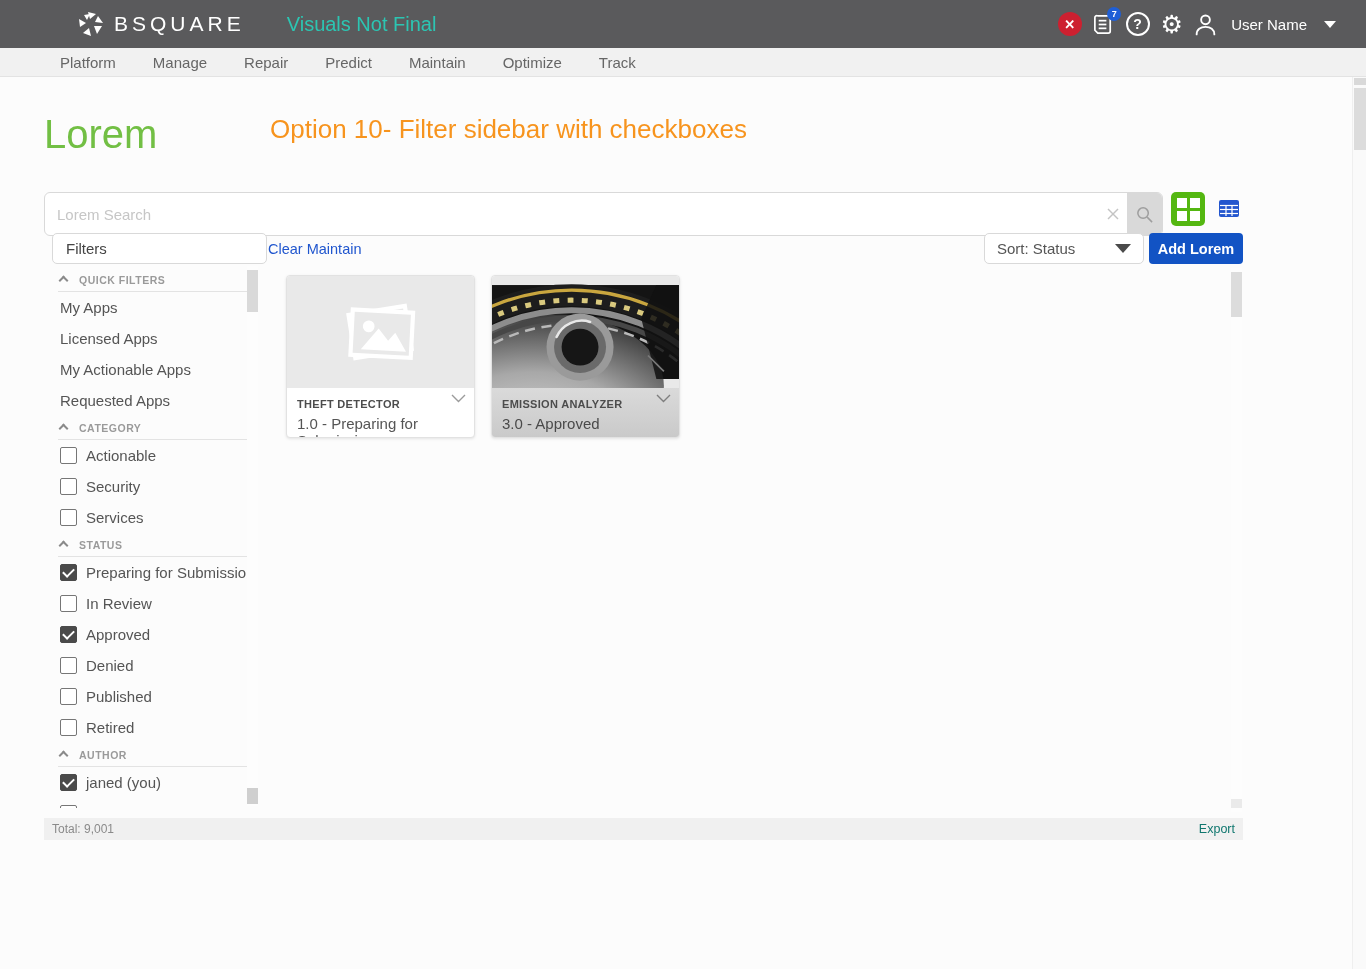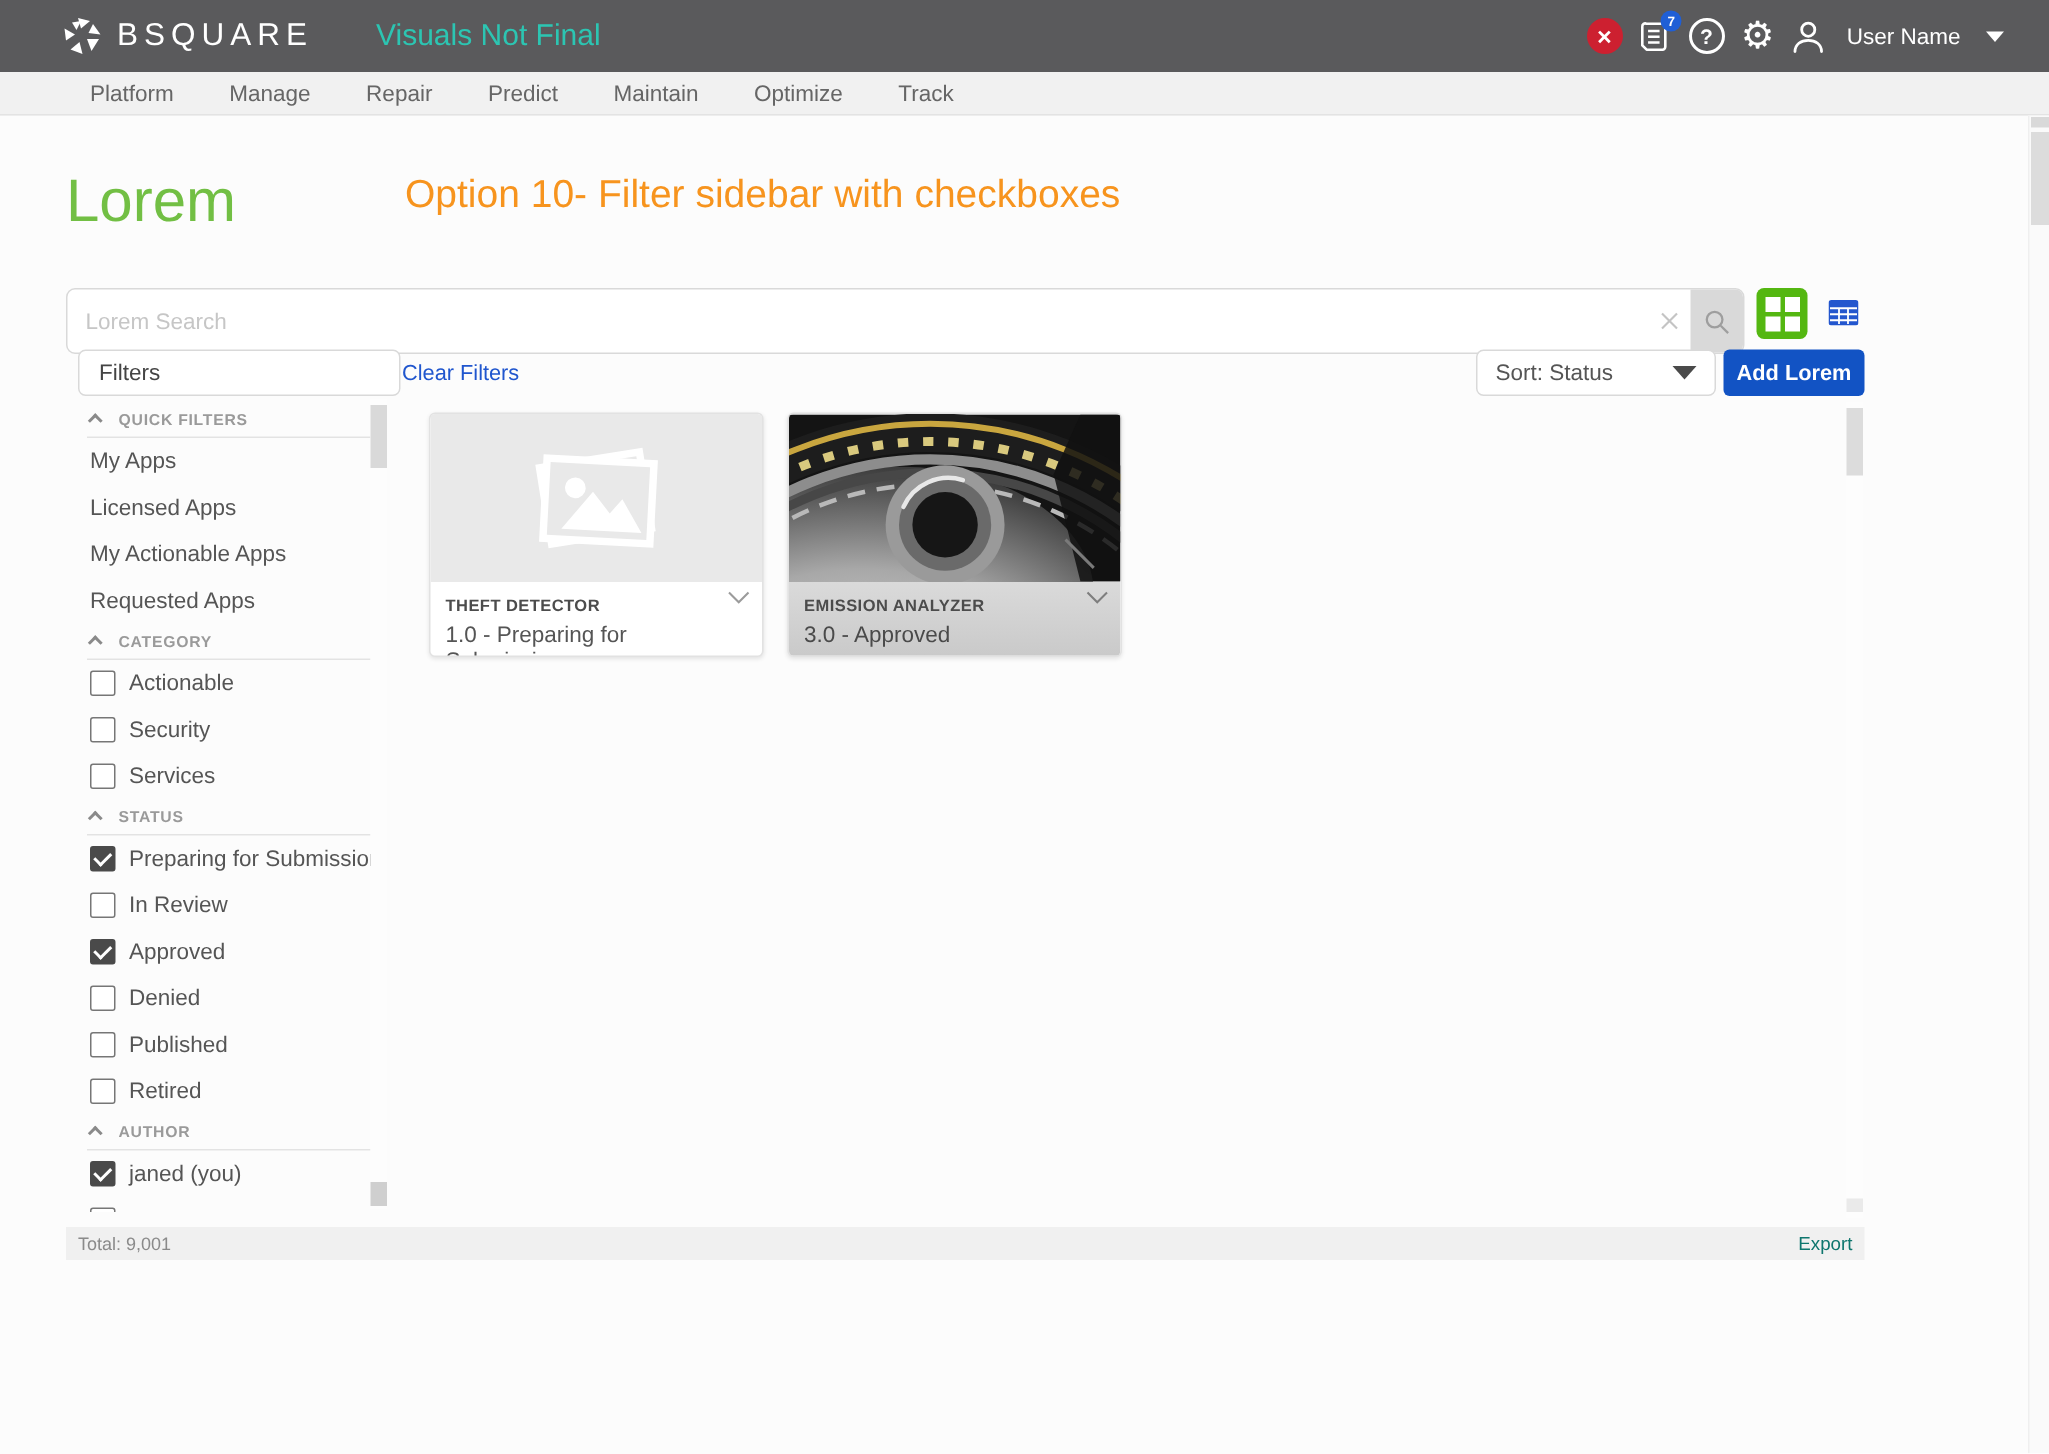--- a/index.html
+++ b/index.html
@@ -1,20 +1,20 @@
 <!DOCTYPE html>
 <html><head>
 <meta charset="utf-8">
 <style>
   * { margin:0; padding:0; box-sizing:border-box; }
   html,body { width:1366px; height:969px; font-family:"Liberation Sans", sans-serif; background:#fff; }
   #app { position:relative; width:1366px; height:969px; background:#fcfcfc; overflow:hidden; }
 
   
-  .header { position:absolute; left:0; top:0; width:1366px; height:48px; background:#5a5a5c; display:flex; align-items:center; }
+  .header { position:absolute; left:0; top:0; width:1366px; height:48px; background:#5a5a5c; display:flex; align-items:center;padding-left:36px; }
   .brand { display:flex; align-items:center; gap:10px; margin-left:42px; }
   .brand-name { color:#fff; font-size:21px; letter-spacing:4px; font-weight:400; }
   .banner { color:#2cc5b2; font-size:20px; margin-left:42px; }
   .header-icons { margin-left:auto; margin-right:30px; display:flex; align-items:center; gap:9px; }
   .hicon { position:relative; width:25px; height:25px; display:flex; align-items:center; justify-content:center; cursor:pointer; }
   .icon-close { width:24px; height:24px; border-radius:50%; background:#cd2030; color:#fff; font-size:13px; font-weight:bold; display:flex; align-items:center; justify-content:center; }
   .badge { position:absolute; top:-5px; right:-5px; min-width:14px; height:14px; border-radius:50%; background:#1f5fd6; color:#fff; font-size:9px; font-weight:bold; display:flex; align-items:center; justify-content:center; }
   .icon-help { width:24px; height:24px; border-radius:50%; border:2px solid #fff; color:#fff; font-size:14px; font-weight:bold; display:flex; align-items:center; justify-content:center; }
   .icon-gear { color:#fff; font-size:25px; line-height:1; }
   .user-name { color:#fff; font-size:15px; margin-left:4px; }
@@ -57,21 +57,21 @@
   .cb-row .row-label { margin-left:9px; }
   .checkbox { position:relative; width:17px; height:17px; border:1.5px solid #767676; border-radius:2px; background:#fff; flex:0 0 17px; }
   .checkbox.checked { background:#4a4a4a; border-color:#4a4a4a; }
   .checkbox.checked::after { content:""; position:absolute; left:2px; top:3px; width:9px; height:5px; border-left:2px solid #fff; border-bottom:2px solid #fff; transform:rotate(-45deg); }
   .sb-scroll { position:absolute; left:247px; top:266px; width:11px; height:540px; background:#fdfdfd; }
   .sb-thumb { position:absolute; left:0; top:4px; width:11px; height:42px; background:#d9d9d9; }
   .sb-endcap { position:absolute; left:0; bottom:2px; width:11px; height:16px; background:#cfcfcf; }
 
   
   .cards { position:absolute; left:286px; top:275px; display:flex; gap:16px; }
-  .card { width:223px; height:163px; background:#fff; border:1px solid #e2e2e2; border-radius:4px; box-shadow:0 1px 3px rgba(0,0,0,.10); overflow:hidden; cursor:pointer; }
+  .card { width:189px; height:163px; background:#fff; border:1px solid #e2e2e2; border-radius:4px; box-shadow:0 1px 3px rgba(0,0,0,.10); overflow:hidden; cursor:pointer; }
   .card-img { width:100%; height:112px; background:#e9e9e9; display:block; }
   .card-foot { padding:6px 10px 0 10px; position:relative; height:51px; }
   .card-foot.gray { background:linear-gradient(#dadada,#c9c9c9); }
   .card-title { font-size:11px; font-weight:bold; color:#4c4c4c; letter-spacing:.3px; }
   .card-sub { font-size:15px; color:#555; margin-top:3px; }
   .card-foot.gray .card-sub { color:#4a4a4a; }
   .card-chevron { position:absolute; right:8px; top:6px; }
 
   
   .bottombar { position:absolute; left:44px; top:818px; width:1199px; height:22px; background:#f0f0f0; display:flex; align-items:center;gap:32px; }
@@ -179,21 +179,21 @@
         <line x1="1" y1="5.5" x2="19" y2="5.5"></line>
         <line x1="1" y1="9.5" x2="19" y2="9.5"></line>
         <line x1="1" y1="13.5" x2="19" y2="13.5"></line>
         <line x1="7" y1="5.5" x2="7" y2="16"></line>
         <line x1="13" y1="5.5" x2="13" y2="16"></line>
       </g>
     </svg>
   </span>
 
   <div class="filters-head">Filters</div>
-  <a class="clear-filters">Clear Filters</a>
+  <a class="clear-filters">Clear Maintain</a>
   <div class="sort-select">
     <span>Sort: Status</span>
     <span class="sort-tri"></span>
   </div>
   <button class="add-btn">Add Lorem</button>
 
   <div class="sidebar">
 
     <div class="sec-head">
       <span class="caret-up"></span>

